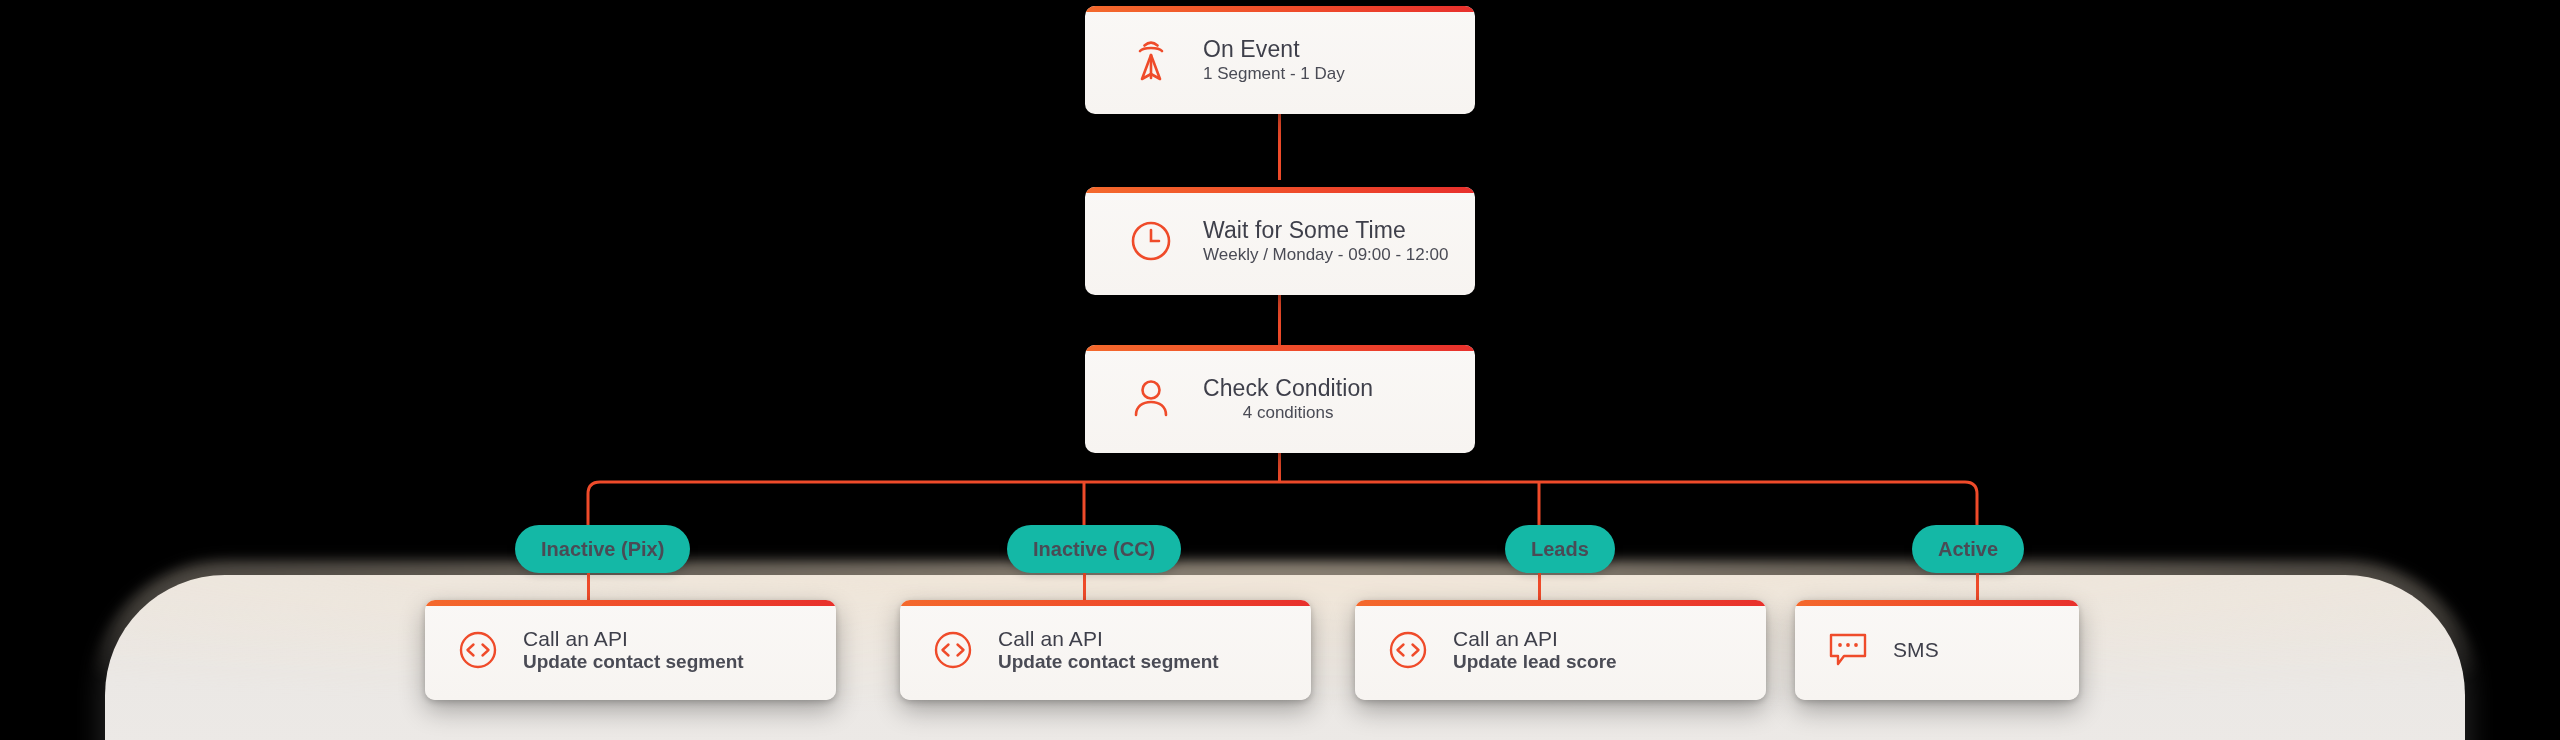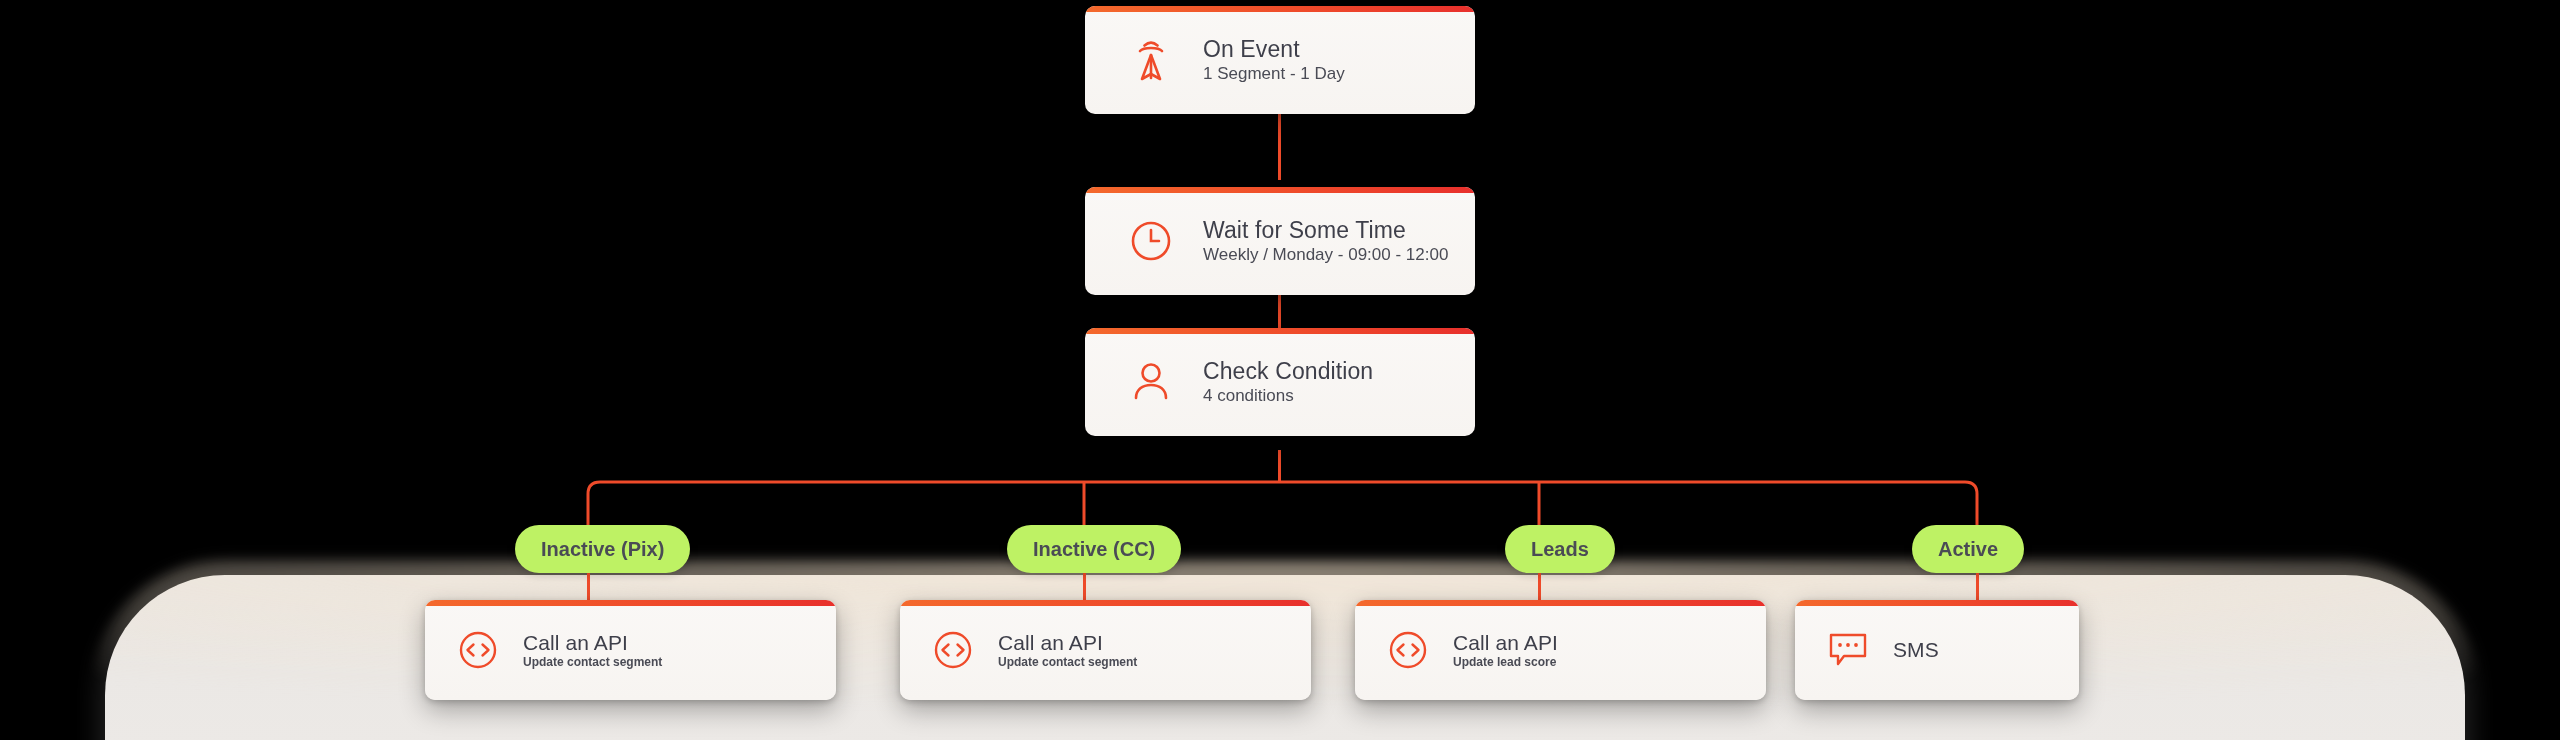--- a/index.html
+++ b/index.html
@@ -51,37 +51,37 @@
   .card .txt{display:flex;flex-direction:column;justify-content:center;}
   .card .title{font-size:23px;color:#3e3f4a;letter-spacing:.1px;line-height:1.2;}
   .card .sub{font-size:17px;color:#4a4b55;font-weight:normal;line-height:1.2;}
   .card.single .txt{justify-content:center;}
   .card.single .title{font-size:23px;}
 
   
   .card.main{left:1085px;width:390px;height:108px;}
   #card-on-event{top:6px;}
   #card-wait{top:175px;margin-top:12px;}
-  #card-condition{top:328px;}
+  #card-condition{top:345px;text-align:center;}
 
   
   .card.action{top:600px;width:411px;height:100px;}
   #card-api-1{left:425px;}
   #card-api-2{left:900px;}
   #card-api-3{left:1355px;}
   #card-sms{left:1795px;width:284px;}
 
   .card.action .icon{margin-left:30px;margin-right:22px;width:46px;height:46px;}
   .card.action .title{font-size:21px;}
-  .card.action .sub{font-size:12px;font-weight:bold;}
+  .card.action .sub{font-size:19px;font-weight:bold;}
 
   
   .pill{
     position:absolute;height:48px;border-radius:24px;
-    background:#bef264;
+    background:#14b8a6;
     display:flex;align-items:center;justify-content:center;
     padding:0 26px;
     font-size:20px;font-weight:bold;color:#4a4b55;
     box-shadow:0 2px 8px rgba(0,0,0,.18);
     white-space:nowrap;
   }
   #pill-1{left:515px;top:525px;}
   #pill-2{left:1007px;top:525px;}
   #pill-3{left:1505px;top:525px;}
   #pill-4{left:1912px;top:525px;}

